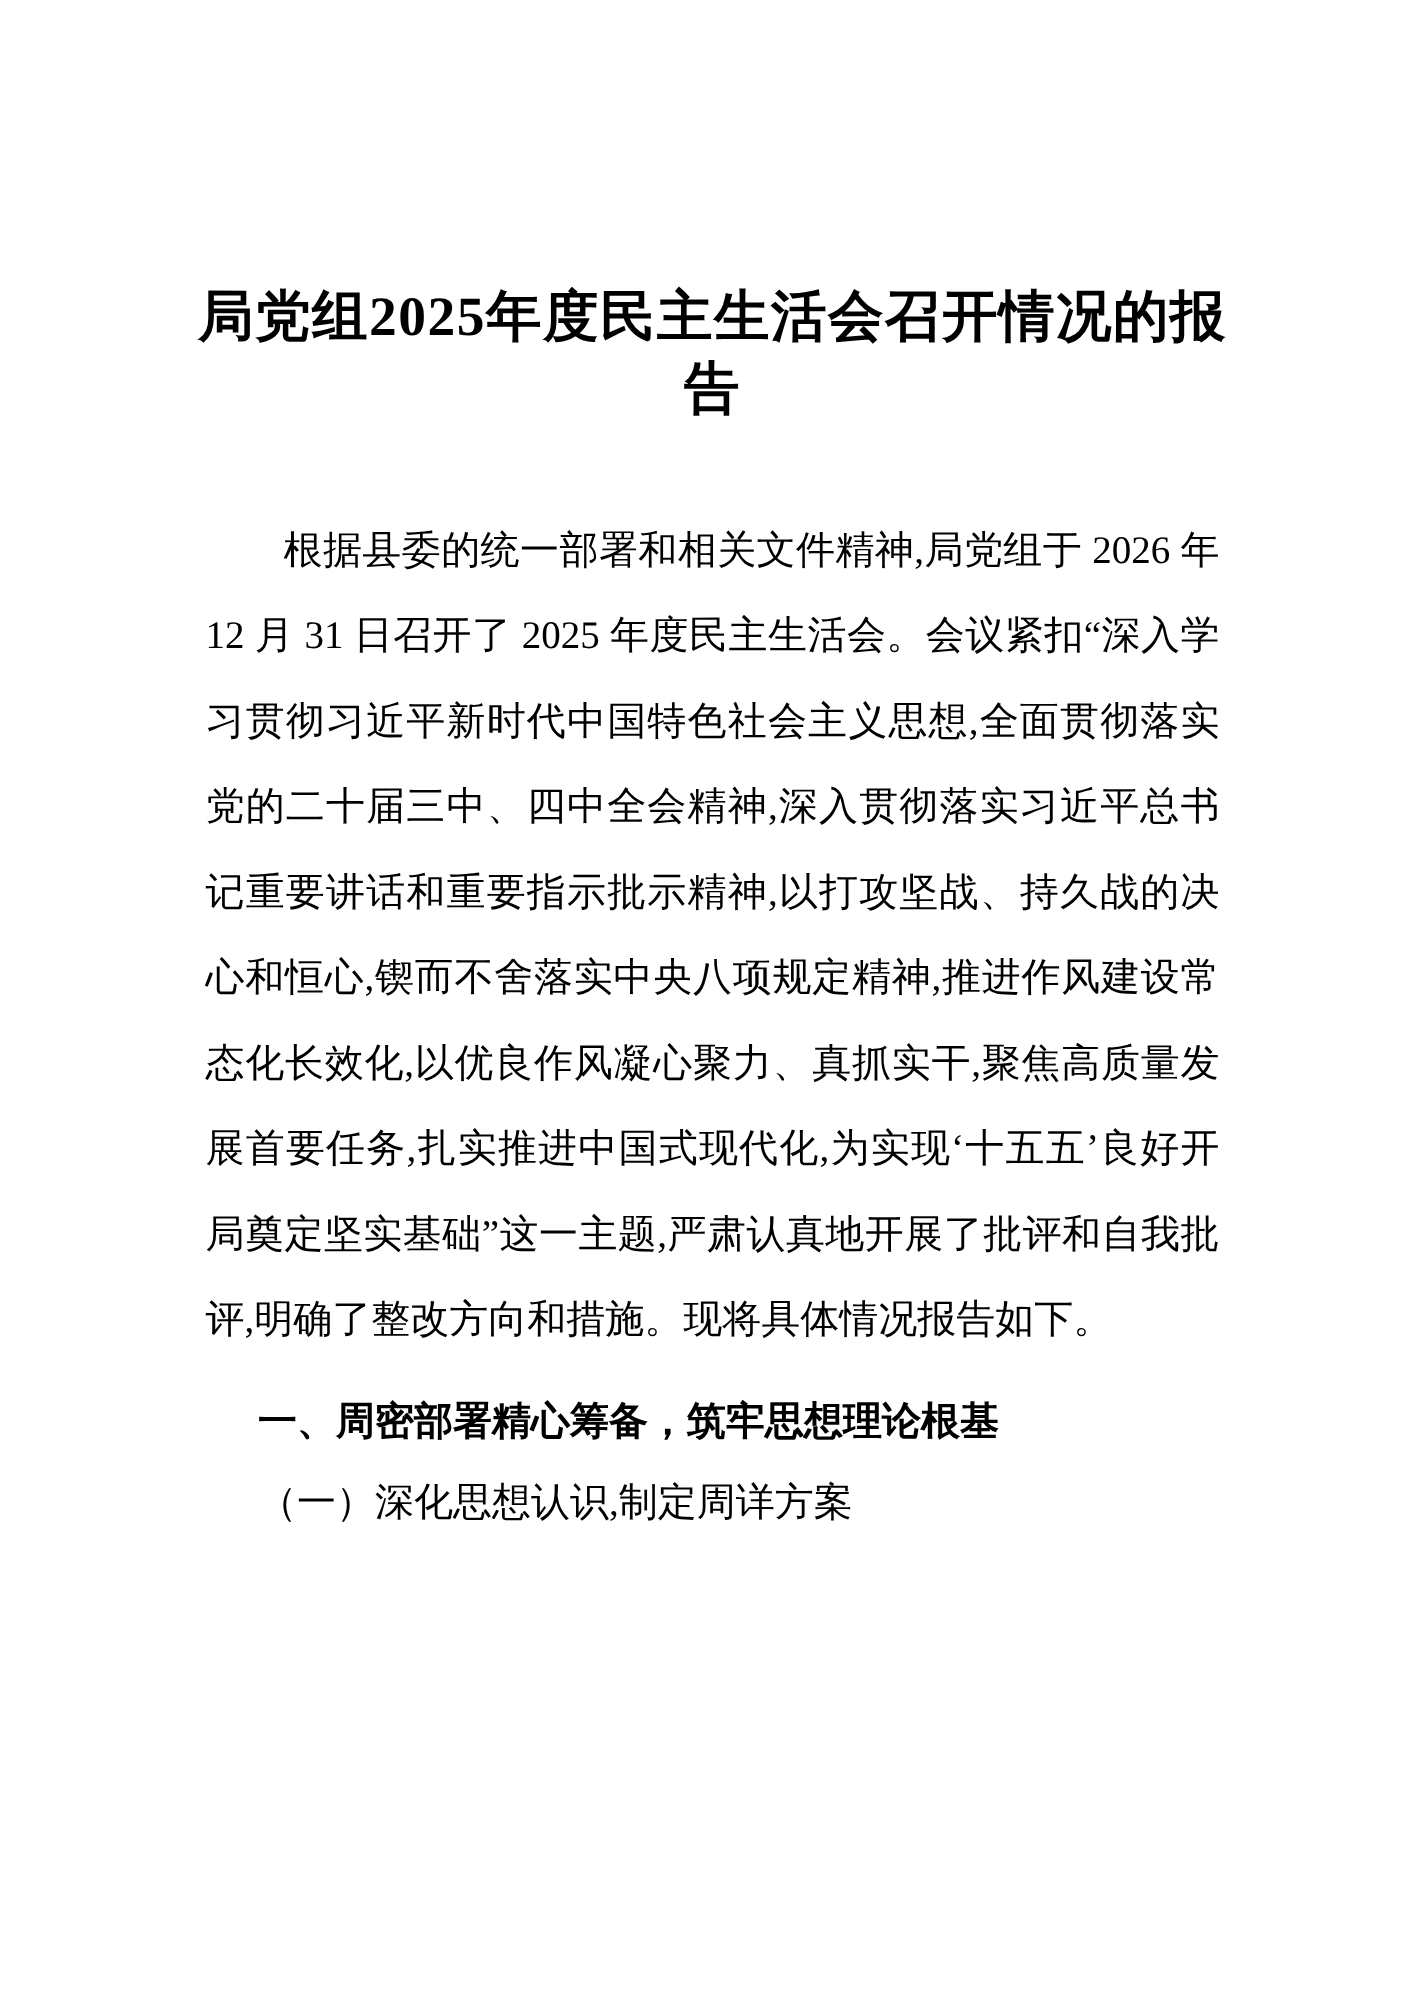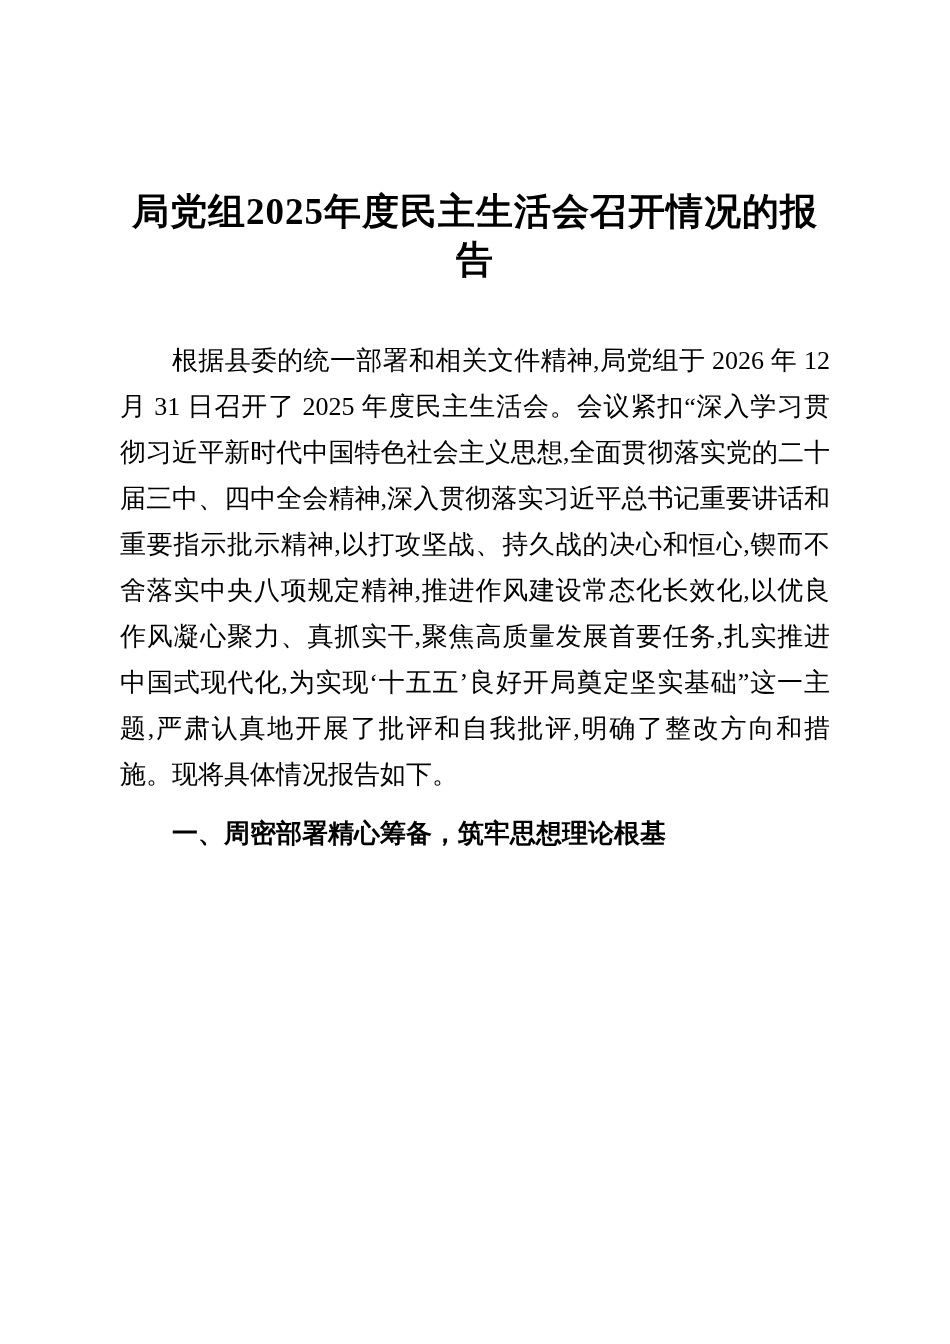--- a/index.html
+++ b/index.html
@@ -23,23 +23,23 @@
   .doc-title {
     margin: 188px 0 54px 0;
     font-size: 37px;
     line-height: 48px;
     font-weight: 700;
     text-align: center;
     letter-spacing: 1px;
     font-family: "Liberation Serif", "DejaVu Serif", serif;
   }
   .para {
-    margin: 0;
+    margin: 17px;
     font-size: 26px;
-    line-height: 46px;
+    line-height: 57px;
     text-align: justify;
     text-justify: inter-ideograph;
     text-indent: 52px;
     word-break: break-all;
   }
   .heading-1 {
     margin: 13px 0 10px 0;
     font-size: 26px;
     line-height: 44.5px;
     font-weight: 700;
@@ -59,14 +59,15 @@
 <body>
 
 <div class="page">
   <h1 class="doc-title">局党组2025年度民主生活会召开情况的报告</h1>
 
   <p class="para">根据县委的统一部署和相关文件精神,局党组于 2026 年 12 月 31 日召开了 2025 年度民主生活会。会议紧扣“深入学习贯彻习近平新时代中国特色社会主义思想,全面贯彻落实党的二十届三中、四中全会精神,深入贯彻落实习近平总书记重要讲话和重要指示批示精神,以打攻坚战、持久战的决心和恒心,锲而不舍落实中央八项规定精神,推进作风建设常态化长效化,以优良作风凝心聚力、真抓实干,聚焦高质量发展首要任务,扎实推进中国式现代化,为实现‘十五五’良好开局奠定坚实基础”这一主题,严肃认真地开展了批评和自我批评,明确了整改方向和措施。现将具体情况报告如下。</p>
 
   <p class="heading-1">一、周密部署精心筹备，筑牢思想理论根基</p>
 
 
+  <p class="heading-2">（一）深化思想认识,制定周详方案</p>
 
 </div>
 
 </body></html>

